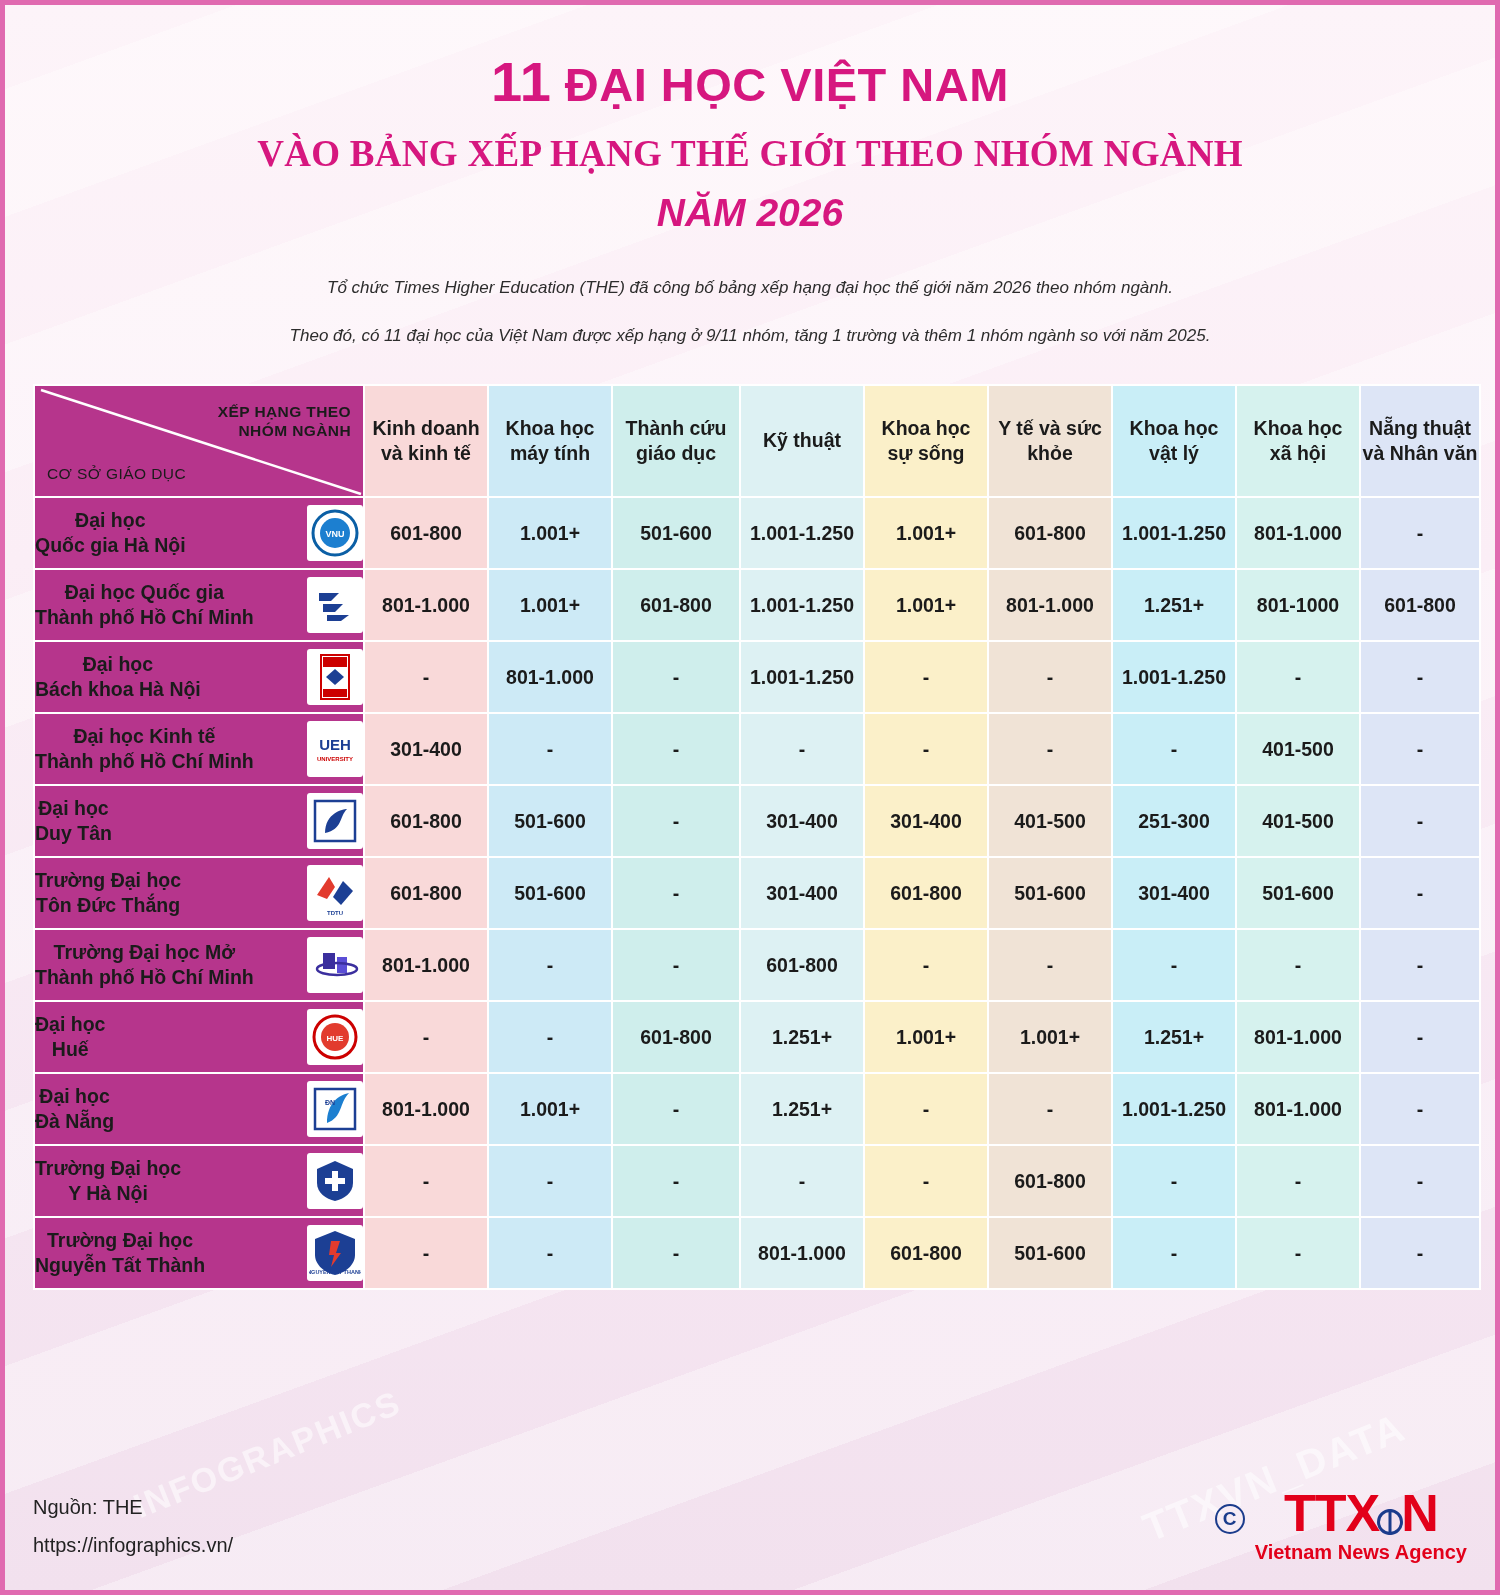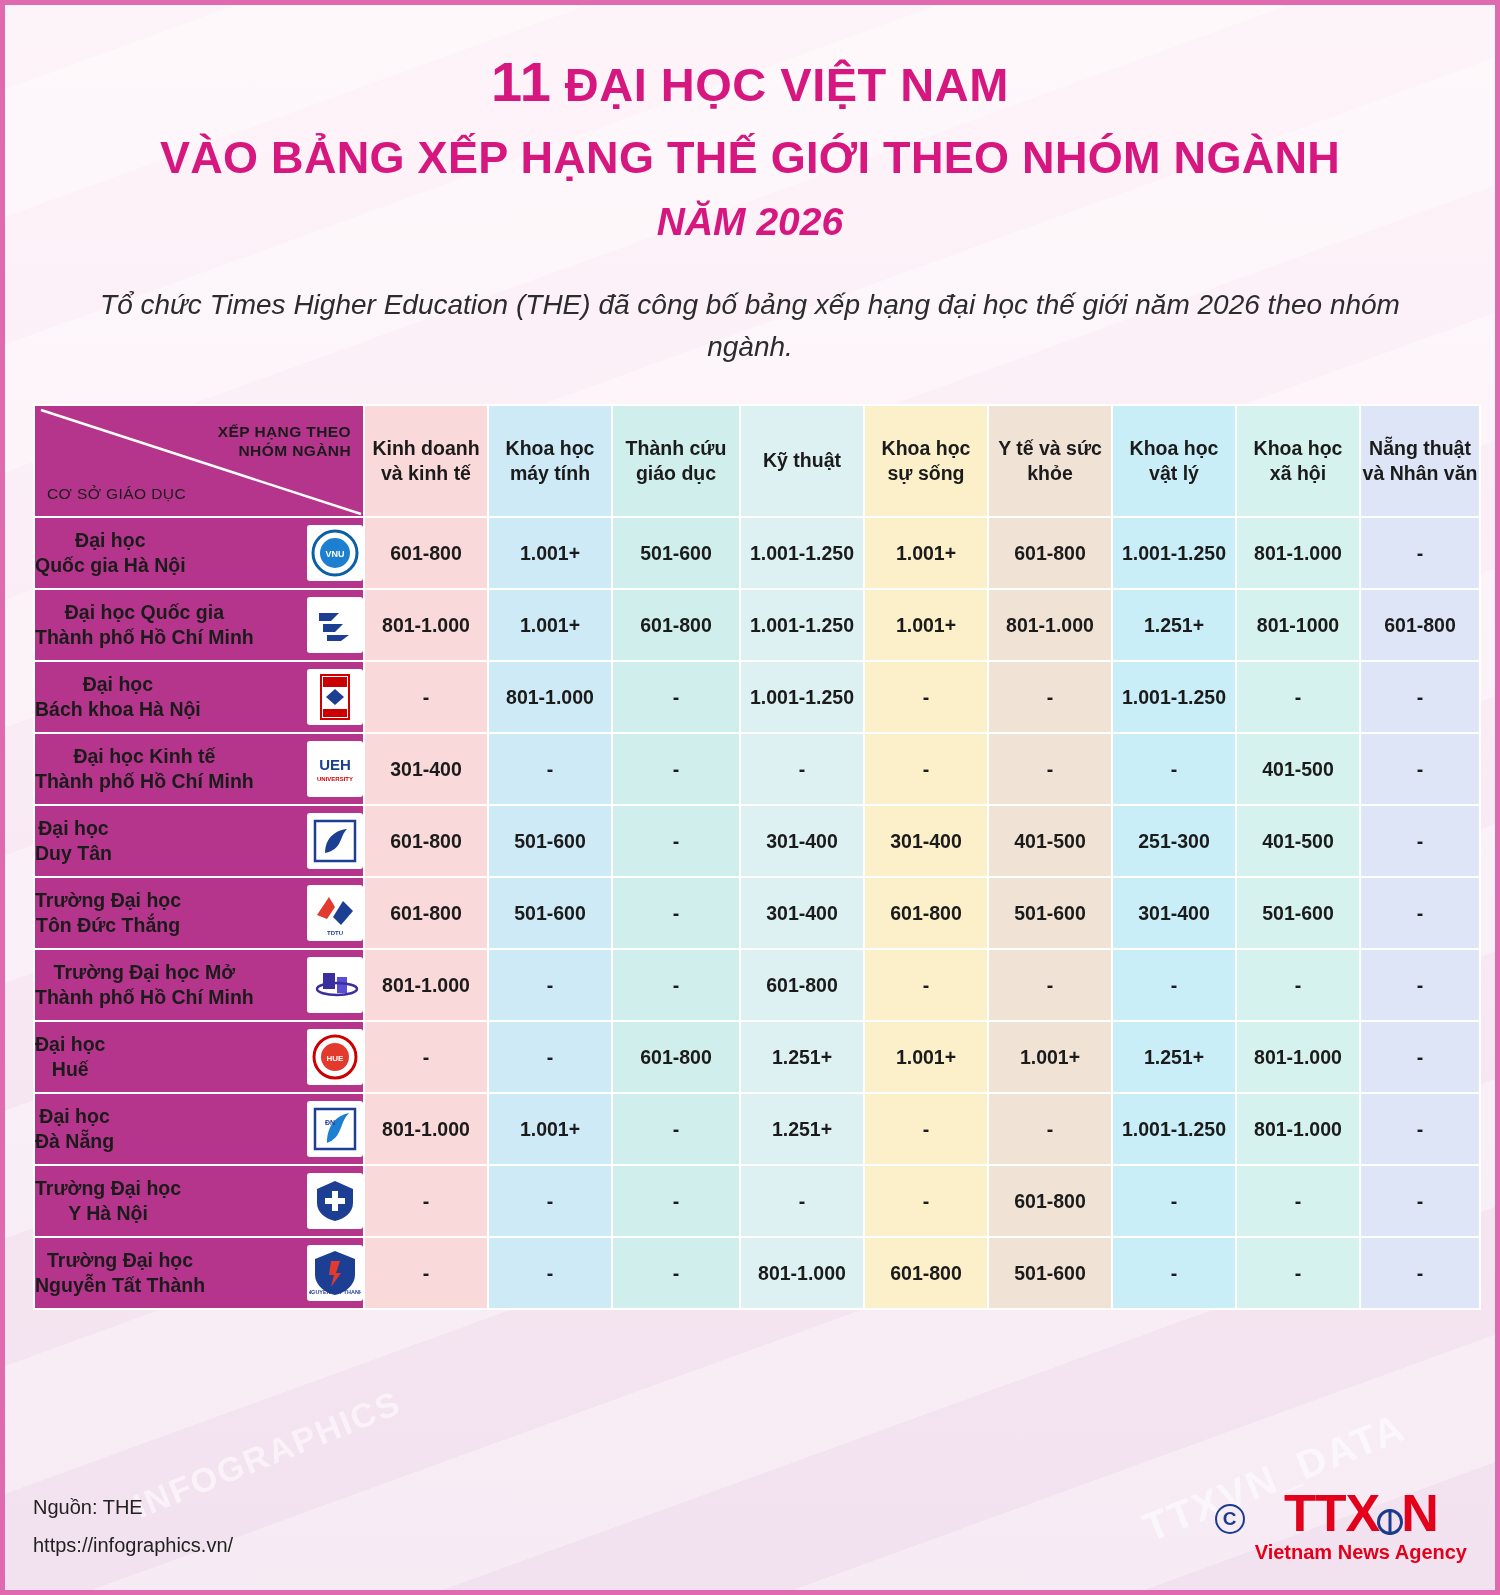--- a/index.html
+++ b/index.html
@@ -35,39 +35,40 @@
     font-size: 47px;
     font-weight: bold;
     color: #d6177f;
     letter-spacing: 0.5px;
     text-transform: uppercase;
   }
   h1.title-1 .num { font-size: 56px; }
   h1.title-2 {
     margin: 18px 0 0 0;
     text-align: center;
-    font-size: 45px;
+    font-size: 37px;
     font-weight: bold;
     color: #d6177f;
     text-transform: uppercase;
     letter-spacing: 0.3px;
+    font-family: Liberation Serif, serif;
   }
   h2.title-3 {
     margin: 16px 0 0 0;
     text-align: center;
     font-size: 39px;
     font-weight: bold;
     font-style: italic;
     color: #d6177f;
   }
   .lead {
     margin: 40px auto 0 auto;
     text-align: center;
     font-style: italic;
-    font-size: 28px;
+    font-size: 17px;
     color: #2c2c2c;
     line-height: 1.5;
     max-width: 1340px;
   }
   .lead.second { margin-top: 22px; }
 
   table.rank {
     margin: 36px auto 0 auto;
     border-collapse: collapse;
     width: 1444px;
@@ -203,20 +204,21 @@
 
   <div class="inner">
     <h1 class="title-1">
       <span class="num">11</span>
       <span>ĐẠI HỌC VIỆT NAM</span>
     </h1>
     <h1 class="title-2">VÀO BẢNG XẾP HẠNG THẾ GIỚI THEO NHÓM NGÀNH</h1>
     <h2 class="title-3">NĂM 2026</h2>
 
     <p class="lead">Tổ chức Times Higher Education (THE) đã công bố bảng xếp hạng đại học thế giới năm 2026 theo nhóm ngành.</p>
+    <p class="lead second">Theo đó, có 11 đại học của Việt Nam được xếp hạng ở 9/11 nhóm, tăng 1 trường và thêm 1 nhóm ngành so với năm 2025.</p>
 
     <table class="rank">
       <colgroup>
         <col style="width:330px">
         <col style="width:124px">
           <col style="width:124px">
           <col style="width:128px">
         <col style="width:124px">
           <col style="width:124px">
           <col style="width:124px">

